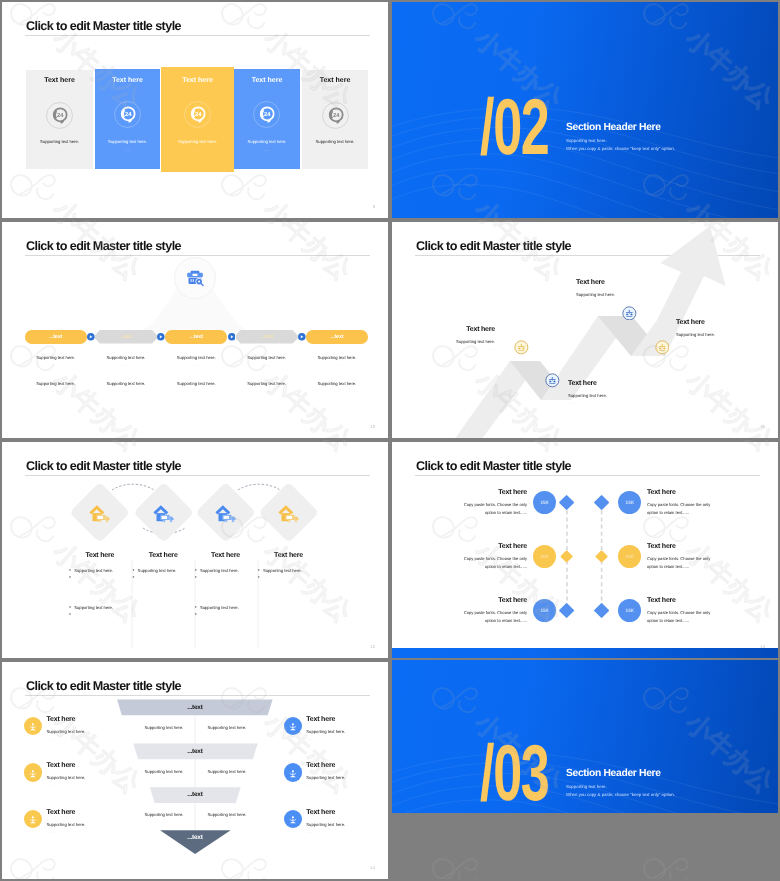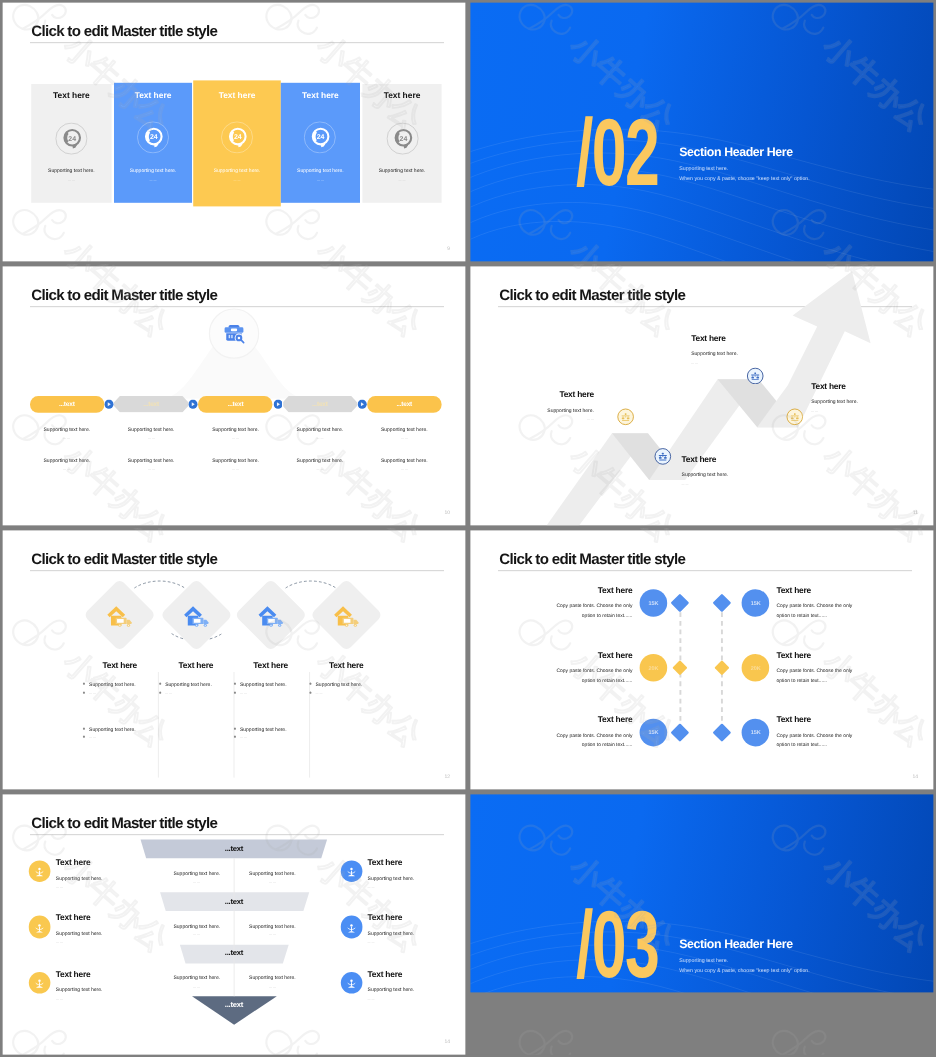--- a/index.html
+++ b/index.html
@@ -608,21 +608,21 @@
         </div>
         <div style="position:absolute;left:304.3px;top:146.7px;width:72px;text-align:left">
           <div style="font-size:7px;font-weight:bold;color:#111;letter-spacing:-0.2px">Text here</div>
           <div style="font-size:4.2px;color:#222;margin-top:6px">Supporting text here.</div>
           <div style="font-size:3px;color:#c6c6c6;margin-top:3px">... ...</div>
         </div>
       </div>
     <div class="pnum">14</div>
   </div>
 
-  <div class="slide blue" id="sl8" style="left:392px;top:662px;width:386px;height:165px">
+  <div class="slide blue" id="sl8" style="left:392px;top:648px;width:386px;height:165px">
     <svg viewBox="0 0 386 217" width="386" height="217" style="position:absolute;left:0;top:0">
       <g fill="none" stroke="#ffffff" stroke-width="0.35" opacity="0.2">
         <path d="M-5 148 C 40 128, 105 118, 170 132 S 300 176, 388 190"></path>
         <path d="M-5 160 C 38 140, 100 130, 164 145 S 296 192, 388 208"></path>
         <path d="M-5 173 C 35 153, 96 144, 158 160 S 292 210, 388 228"></path>
         <path d="M-5 186 C 32 167, 90 159, 152 176 S 288 228, 388 248"></path>
         <path d="M-5 200 C 28 182, 84 175, 146 193 S 284 248, 388 270"></path>
         <path d="M-5 136 C 44 117, 110 108, 176 120 S 304 160, 388 172"></path>
         <path d="M-5 126 C 48 108, 116 100, 182 110 S 308 146, 388 156"></path>
       </g>

